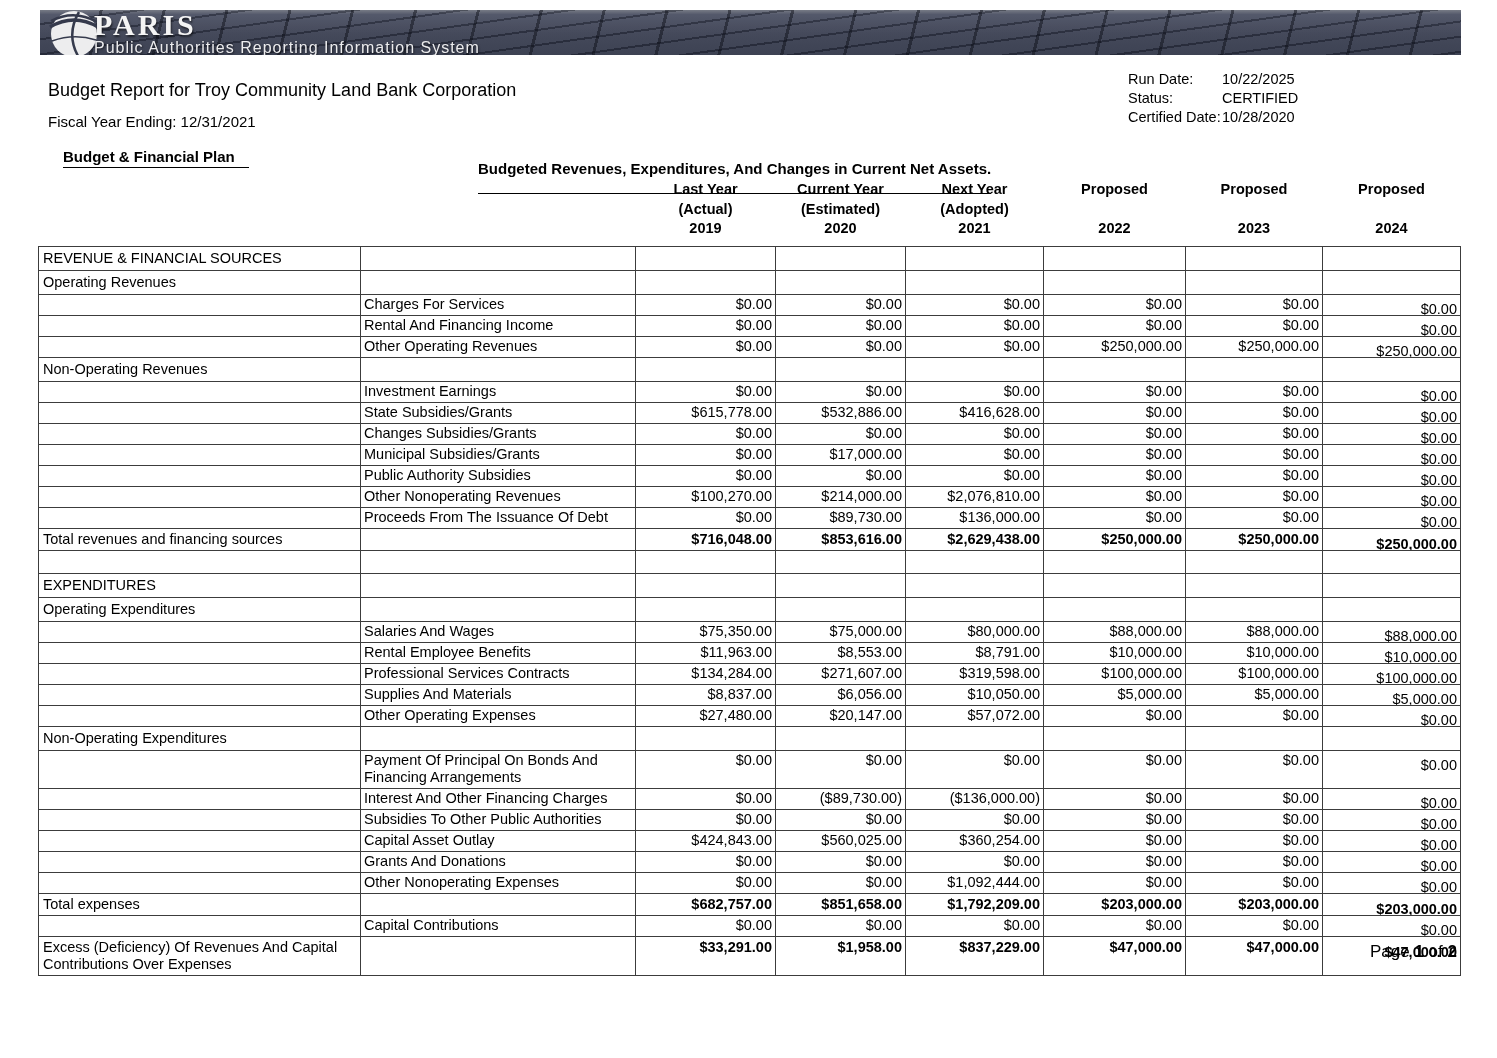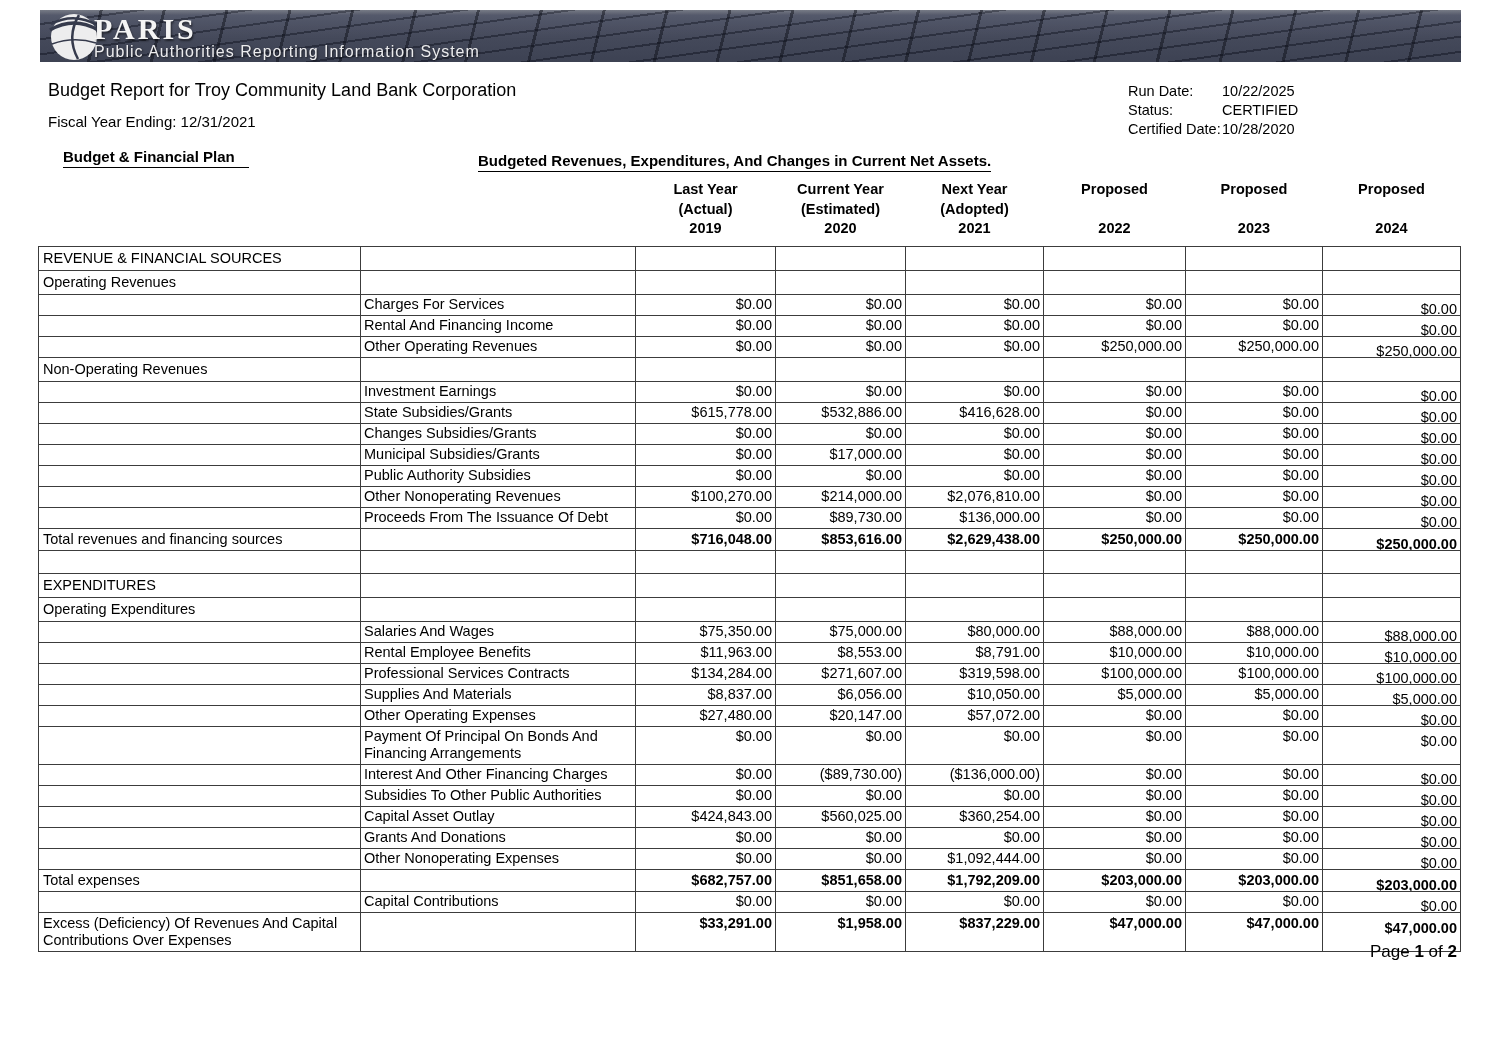--- a/index.html
+++ b/index.html
@@ -7,21 +7,21 @@
   body {
     width: 1497px; height: 1058px;
     font-family: "Liberation Sans", "DejaVu Sans", sans-serif;
     color: #000;
     position: relative;
     overflow: hidden;
   }
 
   
   .banner {
-    position: absolute; left: 40px; top: 10px; width: 1421px; height: 52px;
+    position: absolute; left: 40px; top: 10px; width: 1421px; height: 45px;
     display: flex; align-items: center;
     background-color: #3d4254;
     background-image:
       repeating-linear-gradient(104deg, rgba(0,0,0,0) 0 58px, rgba(8,10,18,0.45) 58px 61px),
       repeating-linear-gradient(172deg, rgba(255,255,255,0.05) 0 13px, rgba(8,10,18,0.30) 13px 15px),
       linear-gradient(to bottom, #70747f 0%, #4b5063 10%, #3a3f51 55%, #33384a 100%);
     overflow: hidden;
   }
   .banner-logo { flex: 0 0 auto; margin-left: 8px; }
   .banner-textblock { margin-left: -6px; padding-top: 2px; }
@@ -35,36 +35,36 @@
     font-size: 16px; line-height: 17px; color: #ececee;
     letter-spacing: 1px;
     text-shadow: 1px 1px 2px rgba(0,0,0,0.55);
   }
 
   
   .report-header { position: absolute; left: 0; top: 70px; width: 100%; height: 78px; }
   .report-title { position: absolute; left: 48px; top: 10px; font-size: 18px; }
   .fiscal-year  { position: absolute; left: 48px; top: 43px; font-size: 15px; }
   .meta {
-    position: absolute; left: 1128px; top: 12px;
+    position: absolute; left: 1128px; top: 0;
     display: grid; grid-template-columns: 94px auto;
     font-size: 14.5px; line-height: 19px;
   }
 
   
   .section-titles { position: absolute; left: 0; top: 146px; width: 100%; height: 30px; }
   .title-left {
     position: absolute; left: 63px; top: 2px;
     font-size: 15px; font-weight: bold;
     border-bottom: 1.5px solid #000; padding-right: 14px; padding-bottom: 2px;
   }
   .title-right {
-    position: absolute; left: 478px; top: 6px;
+    position: absolute; left: 478px; top: 14px;
     font-size: 15px; font-weight: bold;
-    border-bottom: 1.5px solid #000; padding-bottom: 2px;
+    border-bottom: 1.5px solid #000; padding-bottom: 16px;
   }
 
   
   table.budget {
     position: absolute; left: 38px; top: 180px;
     width: 1422px;
     border-collapse: collapse; table-layout: fixed;
     font-size: 14.5px; line-height: 17px;
   }
   thead th { border: none; font-weight: bold; vertical-align: bottom; padding-bottom: 7px; }
@@ -655,20 +655,42 @@
           <td class="col-val">
             <span class="v">$0.00</span>
           </td>
           <td class="col-val">
             <span class="v">$0.00</span>
           </td>
           <td class="col-val col-last">
             <span class="v">$0.00</span>
           </td>
         </tr>
+        <tr class="row-section">
+          <td class="col-section">Non-Operating Expenditures</td>
+          <td class="col-item"></td>
+          <td class="col-val">
+            <span class="v"></span>
+          </td>
+          <td class="col-val">
+            <span class="v"></span>
+          </td>
+          <td class="col-val">
+            <span class="v"></span>
+          </td>
+          <td class="col-val">
+            <span class="v"></span>
+          </td>
+          <td class="col-val">
+            <span class="v"></span>
+          </td>
+          <td class="col-val col-last">
+            <span class="v"></span>
+          </td>
+        </tr>
         <tr class="row-item">
           <td class="col-section"></td>
           <td class="col-item">Payment Of Principal On Bonds And Financing Arrangements</td>
           <td class="col-val">
             <span class="v">$0.00</span>
           </td>
           <td class="col-val">
             <span class="v">$0.00</span>
           </td>
           <td class="col-val">

